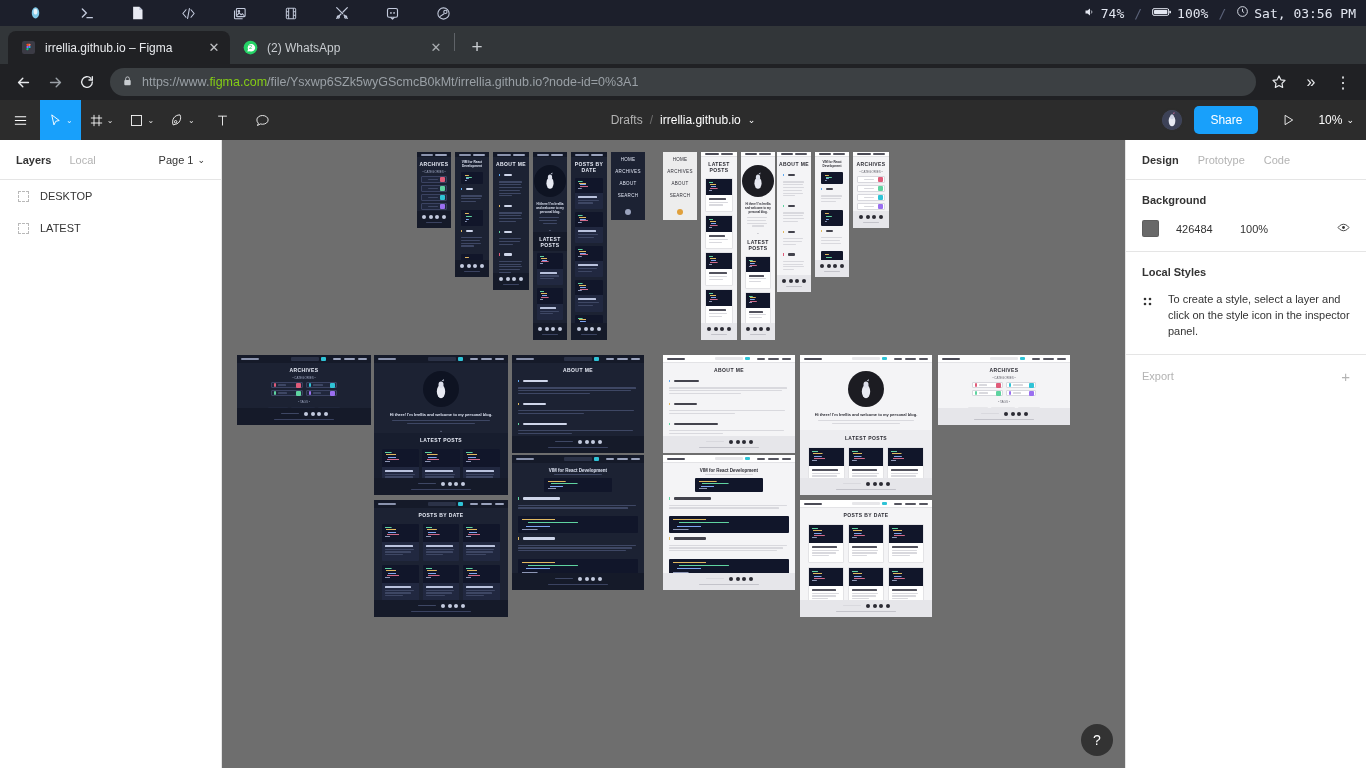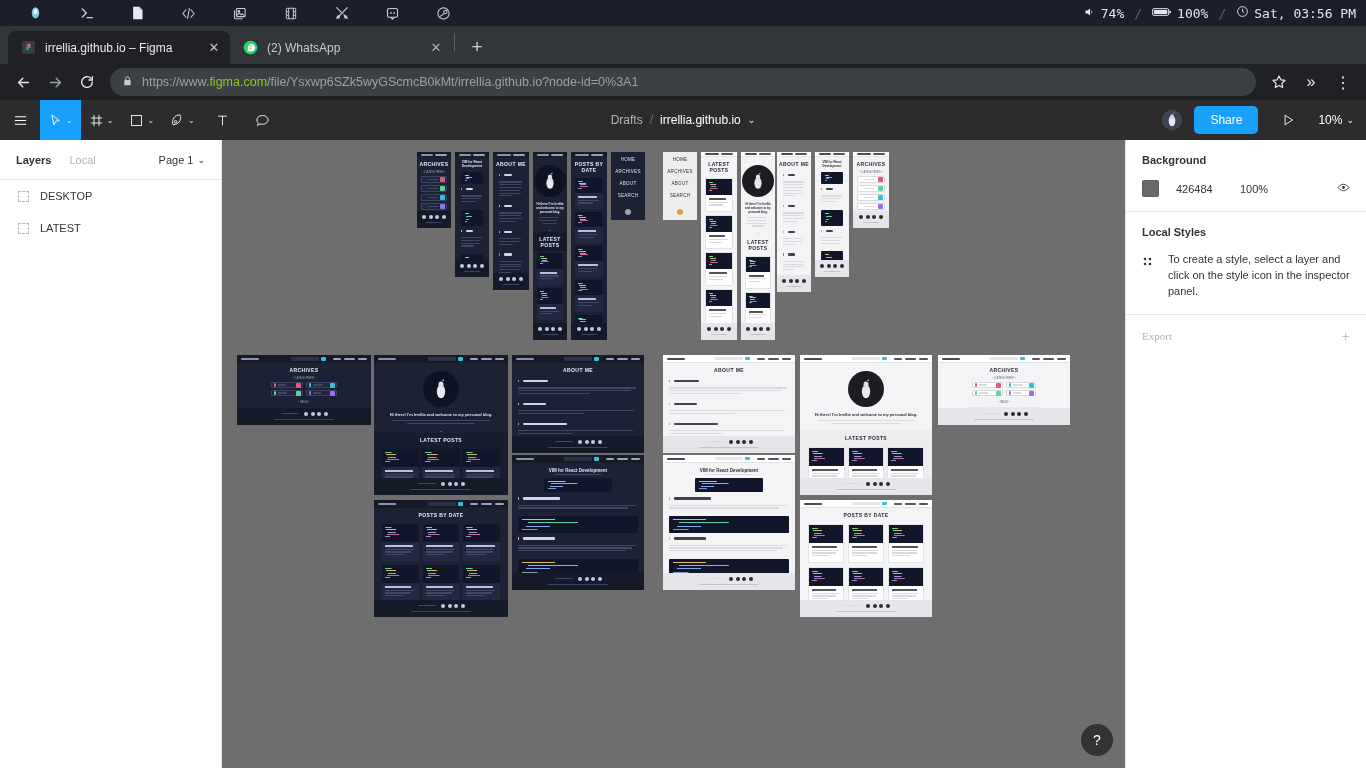--- a/index.html
+++ b/index.html
@@ -179,21 +179,21 @@
     border: 1px solid rgba(0,0,0,.1);
   }
   .bg-hex { margin-left: 17px; width: 64px; }
   .bg-opacity { width: 50px; }
   .eye { margin-left: auto; color: #333; }
   .ls-body { display: flex; gap: 12px; align-items: flex-start; }
   .dots-ico { width: 14px; flex: none; padding-top: 2px; }
   .ls-text { font-size: 11px; color: #333; line-height: 1.45; }
   .export-row {
     padding: 14px 16px; display: flex; align-items: center;
-    font-size: 11px; color: #b3b3b3; font-family: Liberation Serif, serif;
+    font-size: 11px; color: #b3b3b3;
   }
   .export-plus { margin-left: auto; color: #b3b3b3; font-size: 15px; line-height: 1; }
 
   
   .board { position: absolute; overflow: hidden; }
   .board.dark  { background: #1c2233; }
   .board.light { background: #f4f4f6; }
   .board.lightplain { background: #ededed; }
   .nav { height: 5px; display: flex; align-items: center; padding: 0 4px; gap: 2px; }
   .nav.dark  { background: #151a29; }
@@ -1762,20 +1762,25 @@
             <span class="soc light"></span>
           </div>
         <div class="fline light"></div>
       </div>
     </div>
 
     <div class="help-fab">?</div>
   </div>
 
   <div class="right-panel">
+    <div class="rp-tabs">
+      <span class="rp-tab active">Design</span>
+      <span class="rp-tab">Prototype</span>
+      <span class="rp-tab">Code</span>
+    </div>
 
     <div class="rp-sec">
       <div class="rp-title">Background</div>
       <div class="bg-row">
         <span class="swatch" style="background:#696969"></span>
         <span class="bg-hex">426484</span>
         <span class="bg-opacity">100%</span>
         <span class="eye">
           <svg width="13" height="13" viewBox="0 0 24 24" fill="none" stroke="#333" stroke-width="1.6">
               <path d="M2 12s3.8-6 10-6 10 6 10 6-3.8 6-10 6-10-6-10-6z"></path>

